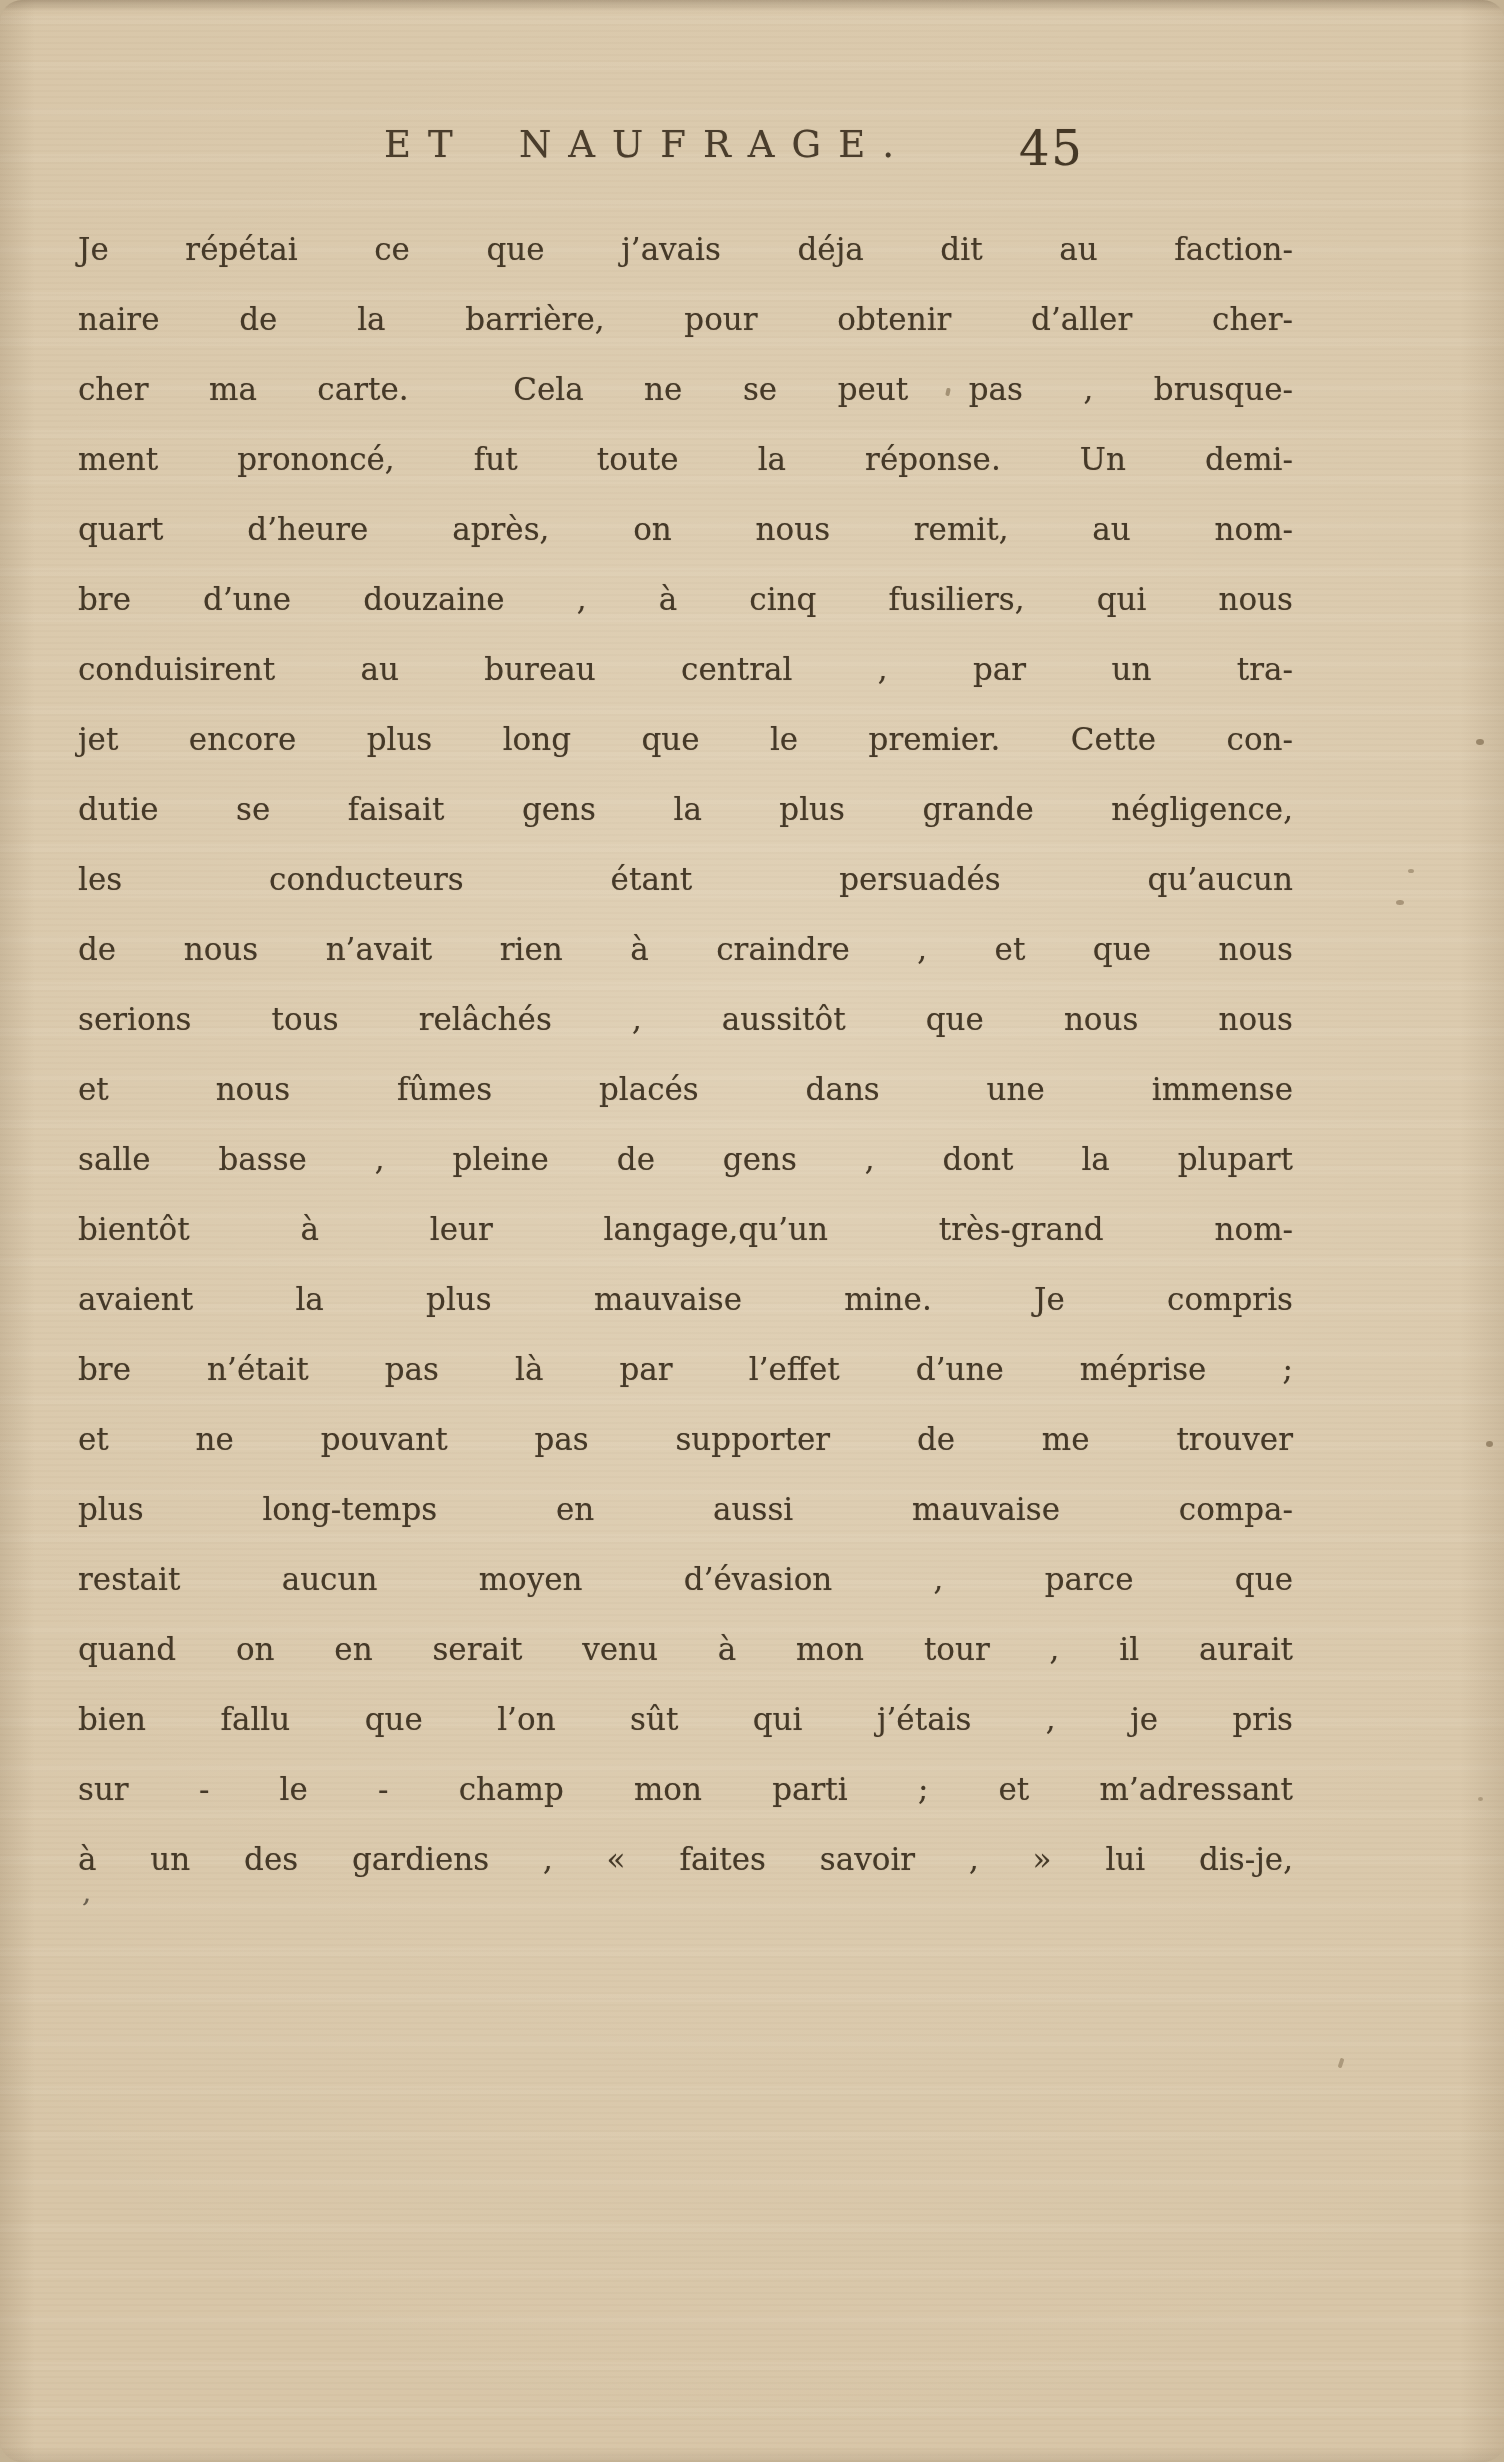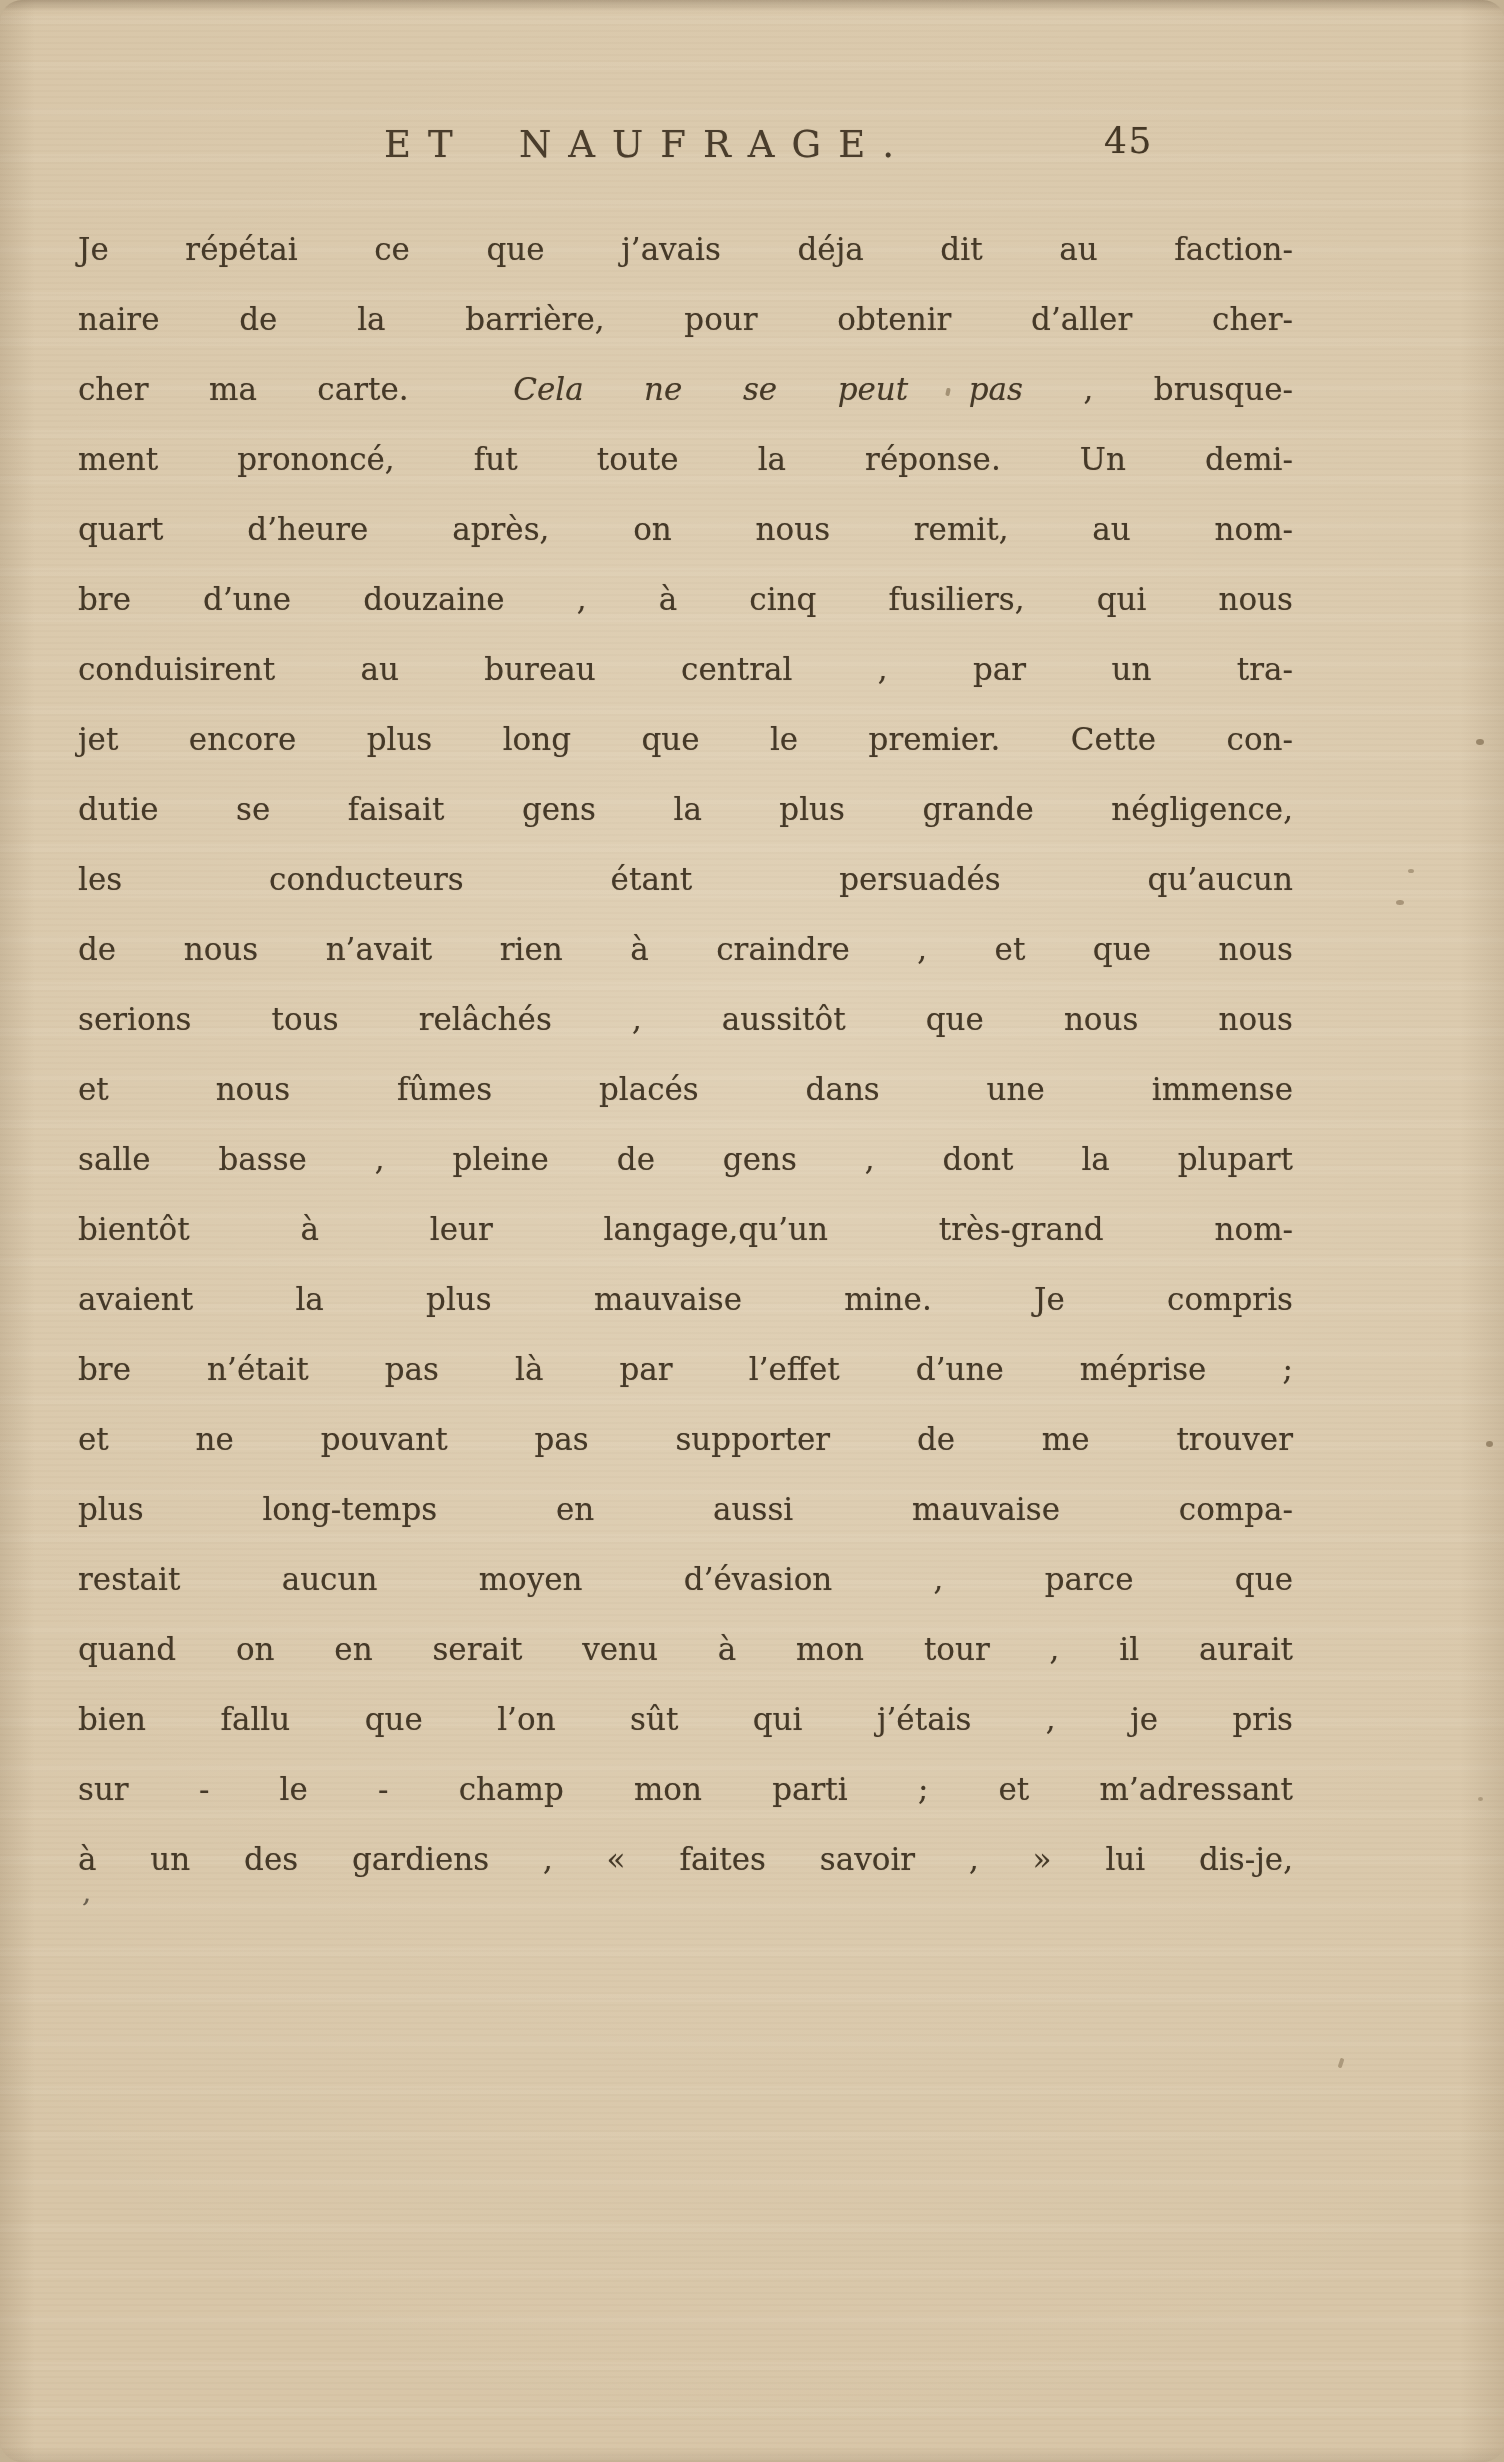--- a/index.html
+++ b/index.html
@@ -20,36 +20,36 @@
       repeating-linear-gradient(0deg, rgba(255,252,244,0.05) 0 7.8px, rgba(0,0,0,0) 7.8px 46px),
       #d8c6a8;
     border-radius: 22px;
   }
   .header-row{position:absolute;left:78px;top:123px;width:1139px;text-align:center;}
   .header-title{
     font-size:37px;color:#4a3d2c;letter-spacing:0.46em;word-spacing:0.55em;
     text-shadow:0 0 0.9px rgba(74,61,44,0.45);
   }
   .page-number{
-    position:absolute;left:1104px;top:120px;font-size:36px;color:#453826;
+    position:absolute;left:1019px;top:120px;font-size:48px;color:#453826;
     letter-spacing:1.7px;text-shadow:0 0 0.9px rgba(69,56,38,0.4);
   }
   .body-text{
     position:absolute;left:78px;top:214px;width:1215px;
     font-size:31px;line-height:70px;color:#453928;
     text-shadow:0 0 0.9px rgba(69,57,40,0.40);
   }
   .line{
     text-align:justify;
     text-align-last:justify;
     height:70px;
     word-spacing:1.7px;
     white-space:nowrap;
   }
-  .it{font-style:italic;margin-left:44px;}
+  .it{margin-left:44px;}
   .margin-mark{
     position:absolute;left:80px;top:1893px;font-size:29.6px;color:#6b604f;
     transform:rotate(8deg);
   }
   .speck{position:absolute;border-radius:50%;background:#6a5538;opacity:0.55;}
   .speck.s1{left:1476px;top:739px;width:7.8px;height:6px;}
   .speck.s2{left:1408px;top:869px;width:6px;height:4.3px;opacity:0.4;}
   .speck.s3{left:1396px;top:900px;width:7.8px;height:5.2px;opacity:0.45;}
   .speck.s4{left:1486px;top:1441px;width:7px;height:6px;}
   .speck.s5{left:1339px;top:2058px;width:3.5px;height:10.4px;border-radius:1.7px;transform:rotate(18deg);opacity:0.4;}

